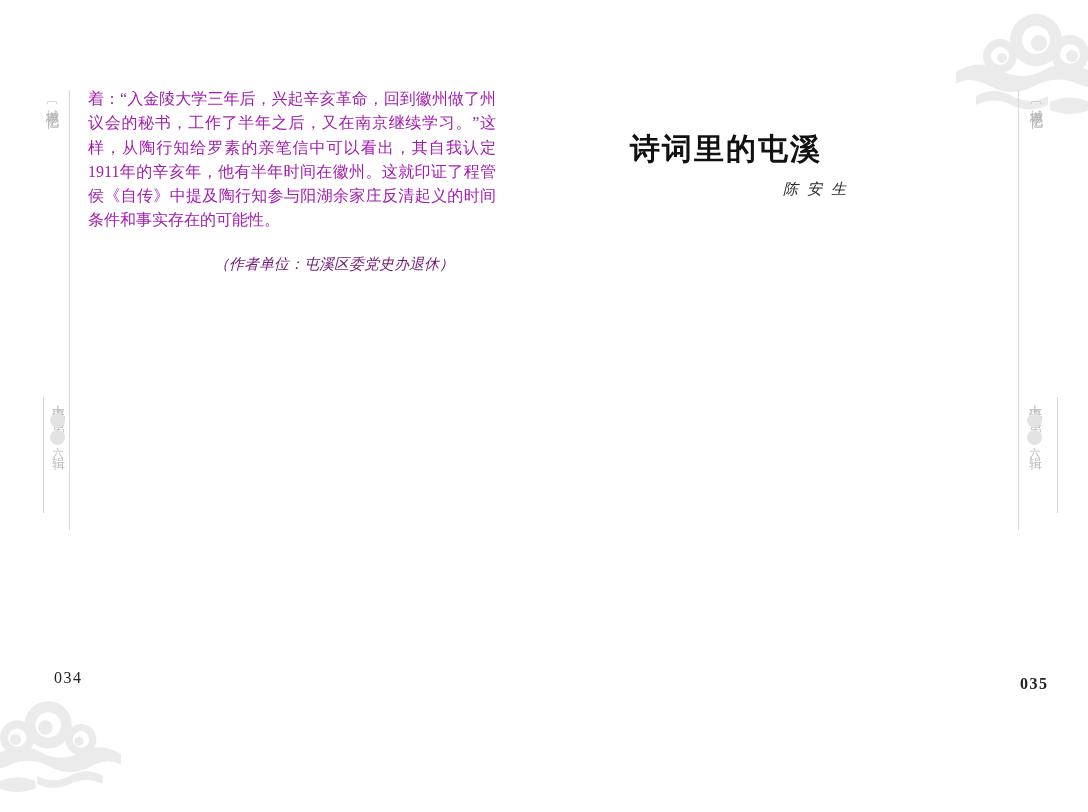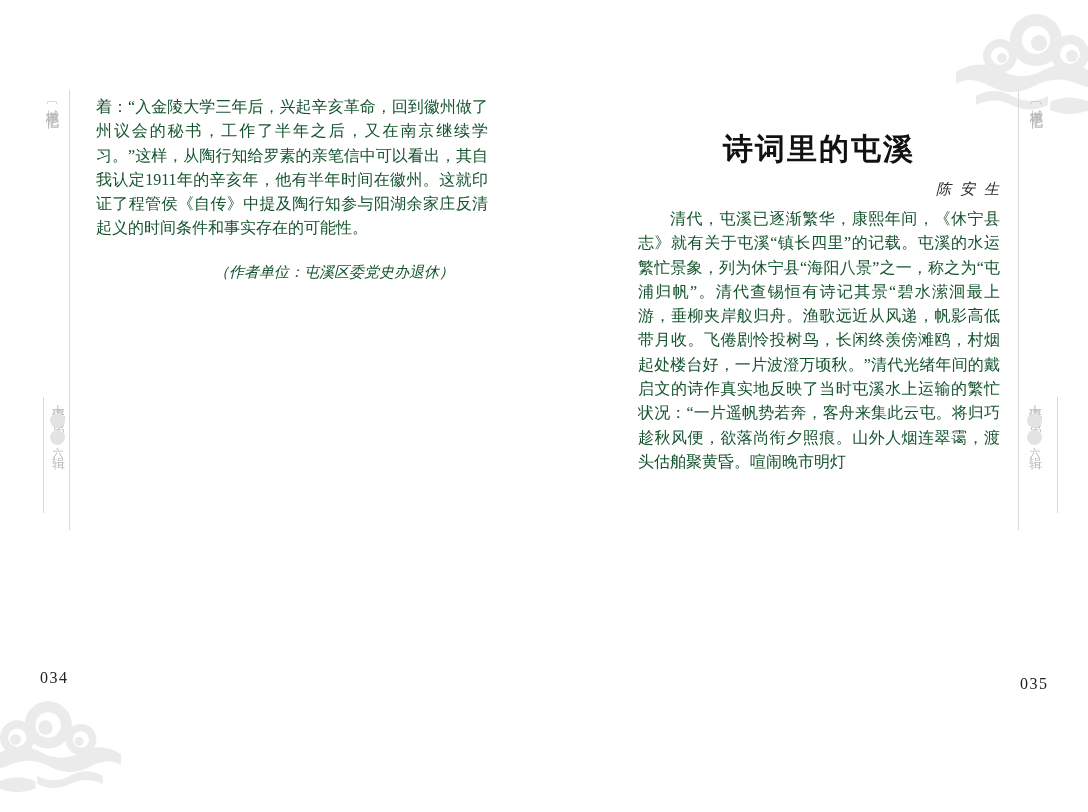--- a/index.html
+++ b/index.html
@@ -46,55 +46,55 @@
     letter-spacing:0;
     font-size:11px;
     margin:1px 0;
   }
   .pagenum{
     position:absolute;
     font-size:16px;
     letter-spacing:1.5px;
     color:#222222;
   }
-  .pagenum-left{left:40px;top:669px;}
-  .pagenum-right{left:1020px;top:675px;}
+  .pagenum-left{left:54px;top:669px;}
+  .pagenum-right{left:1020px;top:675px;font-weight:bold;}
   
   .body-col{position:absolute;text-align:justify;}
   .body-left{left:88px;top:87px;width:408px;}
   .body-right{left:630px;top:130px;width:378px;}
   .para{
-    margin:8px;
+    margin:0;
     font-size:16px;
     line-height:24.3px;
-    color:#14532d;
+    color:#a21caf;
     text-align:justify;
   }
   .indent{text-indent:2em;}
   .author-note{
     margin:22px 0 0 0;
     font-size:15px;
     font-style:italic;
     text-align:right;
     padding-right:42px;
-    color:#14532d;
+    color:#701a75;
   }
   .article-title{
     margin:0;
-    text-align:center;
+    text-align:left;
     font-size:30px;
     font-weight:bold;
     letter-spacing:2px;
     line-height:38px;
     color:#111111;
     text-indent:0;
   }
   .article-author{
     margin:12px 0 0 0;
-    text-align:right;
+    text-align:center;
     font-size:15px;
     font-style:italic;
     letter-spacing:9px;
     color:#2a2a2a;
     text-indent:0;
   }
   .first-para{margin-top:28px;}
 </style>
 </head>
 <body>
@@ -160,16 +160,15 @@
 
   <div class="vrule vrule-right-long"></div>
   <div class="vrule vrule-right-short"></div>
   <div class="vtext series-right">〔城市记忆〕</div>
   <div class="vtext volume-right"><span>屯溪文史·第</span><span class="circ">十</span><span class="circ">六</span><span>辑</span></div>
   <div class="pagenum pagenum-right">035</div>
 
   <div class="body-col body-right">
     <h1 class="para article-title">诗词里的屯溪</h1>
     <p class="article-author">陈安生</p>
-    <p class="para indent">清代，屯溪已逐渐繁华，康熙年间，《休宁县志》就有关于屯溪“镇长四里”的记载。屯溪的水运繁忙景象，列为休宁县“海阳八景”之一，称之为“屯浦归帆”。清代查锡恒有诗记其景“碧水潆洄最上游，垂柳夹岸舣归舟。渔歌远近从风递，帆影高低带月收。飞倦剧怜投树鸟，长闲终羡傍滩鸥，村烟起处楼台好，一片波澄万顷秋。”清代光绪年间的戴启文的诗作真实地反映了当时屯溪水上运输的繁忙状况：“一片遥帆势若奔，客舟来集此云屯。将归巧趁秋风便，欲落尚衔夕照痕。山外人烟连翠霭，渡头估舶聚黄昏。喧闹晚市明灯</p>
   </div>
 
 </div>
 
 </body></html>

